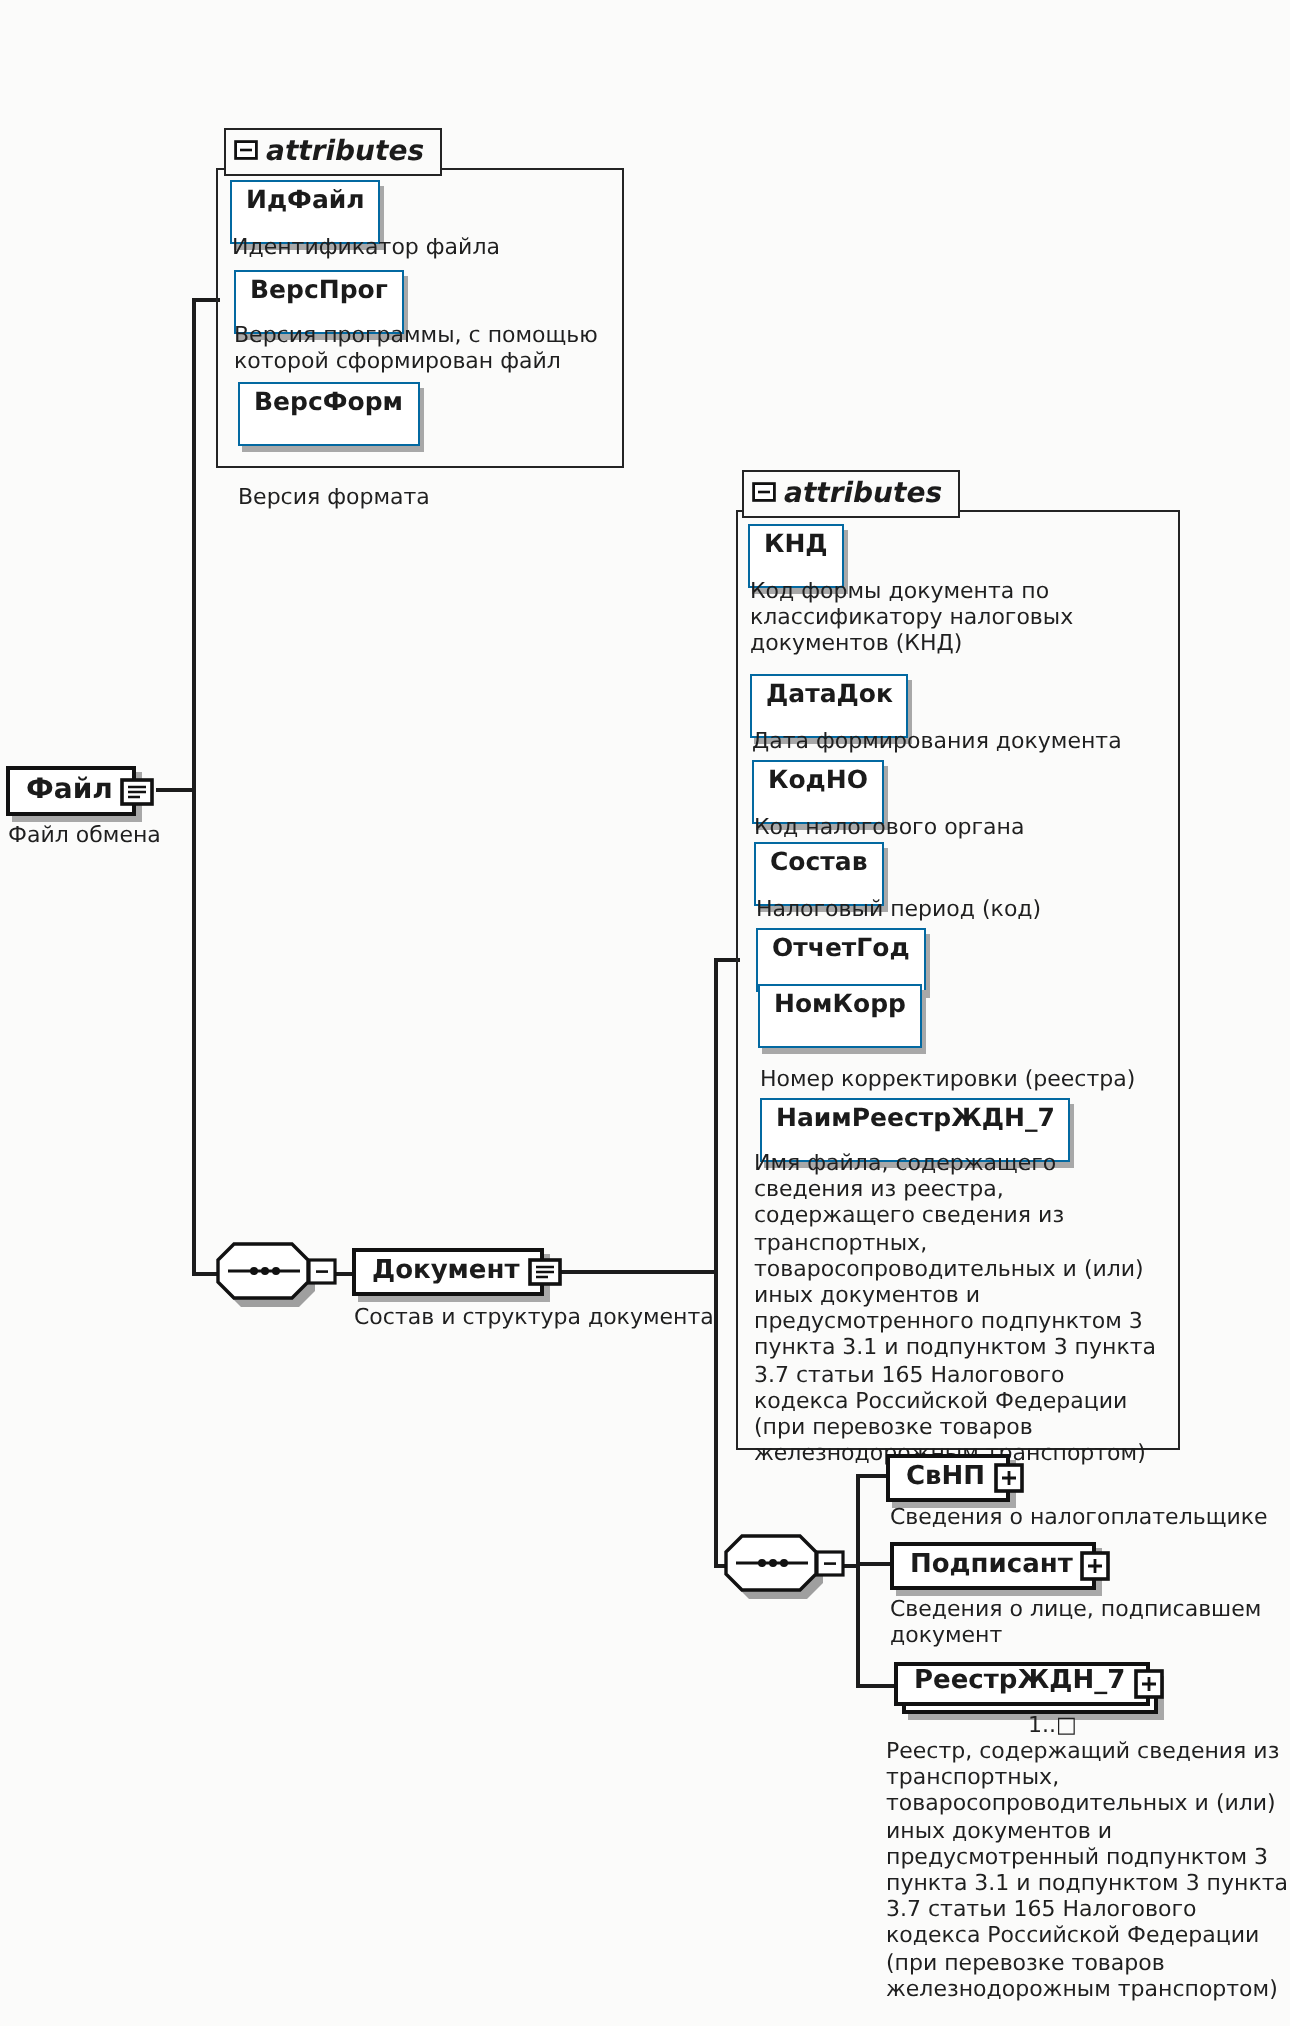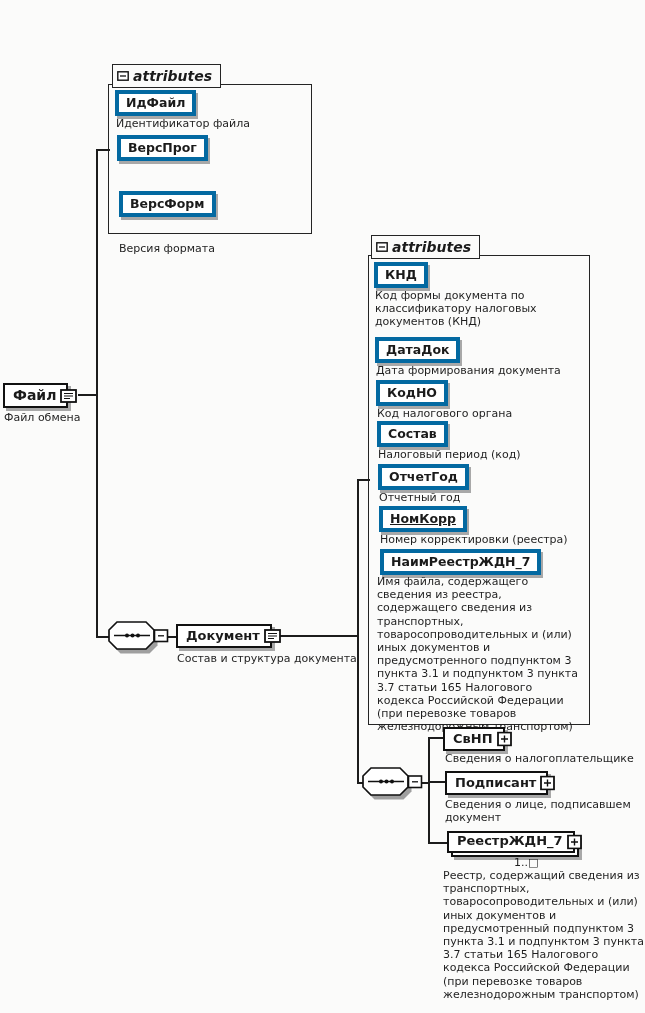--- a/index.html
+++ b/index.html
@@ -14,22 +14,22 @@
   .h{height:2px;} .v{width:2px;}
   
   .abox{position:absolute;border:1.5px solid #242424;background:transparent;}
   .atab{
     position:absolute;display:flex;align-items:center;gap:4px;
     padding:3px 8px 3px 4px;border:1.5px solid #242424;background:#fbfbfa;
     font-style:italic;font-weight:bold;font-size:14px;white-space:nowrap;
   }
   
   .chip{
-    position:absolute;background:#fff;border:4px solid #0369a1;
-    padding:1px 7px 2px;font-weight:bold;font-size:12.5px;
+    position:absolute;background:#fff;border:1px solid #0369a1;
+    padding:1px 7px 14px;font-weight:bold;font-size:12.5px;
     box-shadow:2px 3px 0 #a8a8a8;white-space:nowrap;
   }
   
   .ebox{
     position:absolute;background:#fff;border:2px solid #111;
     padding:2px 10px 3px 8px;font-weight:bold;font-size:13px;
     box-shadow:3px 3px 0 #a8a8a8;white-space:nowrap;
   }
   .ebox.big{font-size:14px;}
   
@@ -76,20 +76,21 @@
       <svg width="12" height="10" viewBox="0 0 12 10">
           <rect x="0.8" y="0.8" width="10.4" height="8.4" fill="#fff" stroke="#111" stroke-width="1.4"></rect>
           <line x1="3" y1="5" x2="9" y2="5" stroke="#111" stroke-width="1.3"></line>
         </svg>
     </span>
     <span>attributes</span>
   </div>
   <div class="chip" style="left:115px;top:90px;">ИдФайл</div>
   <div class="desc" style="left:116px;top:117px;width:190px;">Идентификатор файла</div>
   <div class="chip" style="left:117px;top:135px;">ВерсПрог</div>
+  <div class="desc" style="left:117px;top:161px;width:190px;">Версия программы, с помощью которой сформирован файл</div>
   <div class="chip" style="left:119px;top:191px;">ВерсФорм</div>
   <div class="desc" style="left:119px;top:217px;width:190px;margin-top:25px;">Версия формата</div>
 
   <div class="ebox big" style="left:3px;top:383px;">
     <span>Файл</span>
     <span class="exp wide">
       <svg width="17" height="14" viewBox="0 0 17 14">
           <rect x="1" y="1" width="15" height="12" fill="#fff" stroke="#111" stroke-width="1.8"></rect>
           <path d="M4 4.5h9M4 7h9M4 9.5h6" stroke="#111" stroke-width="1.2" fill="none"></path>
         </svg>
@@ -134,21 +135,21 @@
   <div class="chip" style="left:374px;top:262px;">КНД</div>
   <div class="desc" style="left:375px;top:289px;width:205px;">Код формы документа по классификатору налоговых документов (КНД)</div>
   <div class="chip" style="left:375px;top:337px;">ДатаДок</div>
   <div class="desc" style="left:376px;top:364px;width:208px;">Дата формирования документа</div>
   <div class="chip" style="left:376px;top:380px;">КодНО</div>
   <div class="desc" style="left:377px;top:407px;width:208px;">Код налогового органа</div>
   <div class="chip" style="left:377px;top:421px;">Состав</div>
   <div class="desc" style="left:378px;top:448px;width:208px;">Налоговый период (код)</div>
   <div class="chip" style="left:378px;top:464px;">ОтчетГод</div>
   <div class="desc" style="left:379px;top:491px;width:208px;">Отчетный год</div>
-  <div class="chip" style="left:379px;top:506px;text-decoration:underline;">НомКорр</div>
+  <div class="chip" style="left:379px;top:492px;">НомКорр</div>
   <div class="desc" style="left:380px;top:533px;width:208px;">Номер корректировки (реестра)</div>
   <div class="chip" style="left:380px;top:549px;">НаимРеестрЖДН_7</div>
   <div class="desc" style="left:377px;top:575px;width:205px;">Имя файла, содержащего сведения из реестра, содержащего сведения из транспортных, товаросопроводительных и (или) иных документов и предусмотренного подпунктом 3 пункта 3.1 и подпунктом 3 пункта 3.7 статьи 165 Налогового кодекса Российской Федерации (при перевозке товаров железнодорожным транспортом)</div>
 
   <div class="seq" style="left:362px;top:767px;">
     <svg width="64" height="36" viewBox="0 0 64 36">
       <polygon points="12.5,5.5 41.5,5.5 49.5,13.5 49.5,24.5 41.5,32.5 12.5,32.5 4.5,24.5 4.5,13.5" fill="#9f9f9f"></polygon>
       <polygon points="9,1 38,1 46,9 46,20 38,28 9,28 1,20 1,9" fill="#fff" stroke="#111" stroke-width="1.7"></polygon>
       <line x1="6" y1="14.5" x2="42" y2="14.5" stroke="#111" stroke-width="1.6"></line>
       <circle cx="19" cy="14.5" r="2" fill="#111"></circle>

